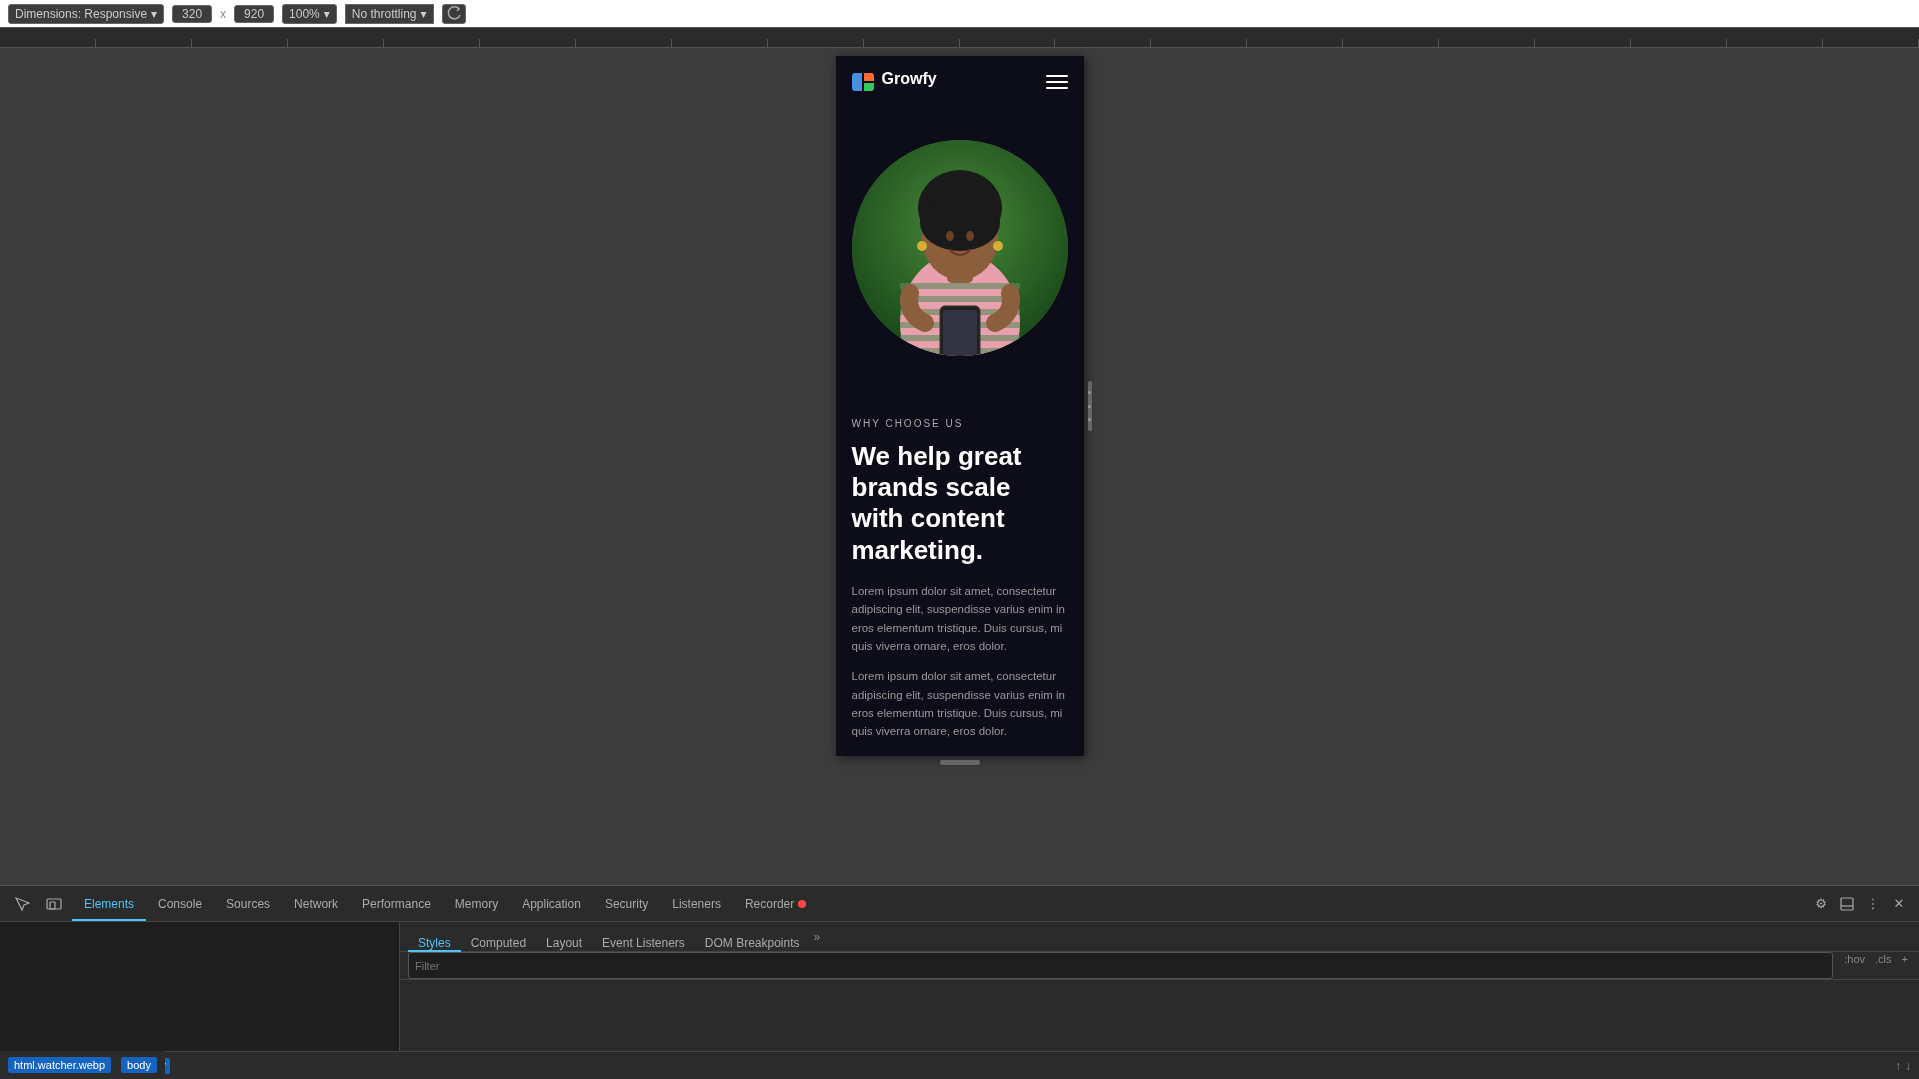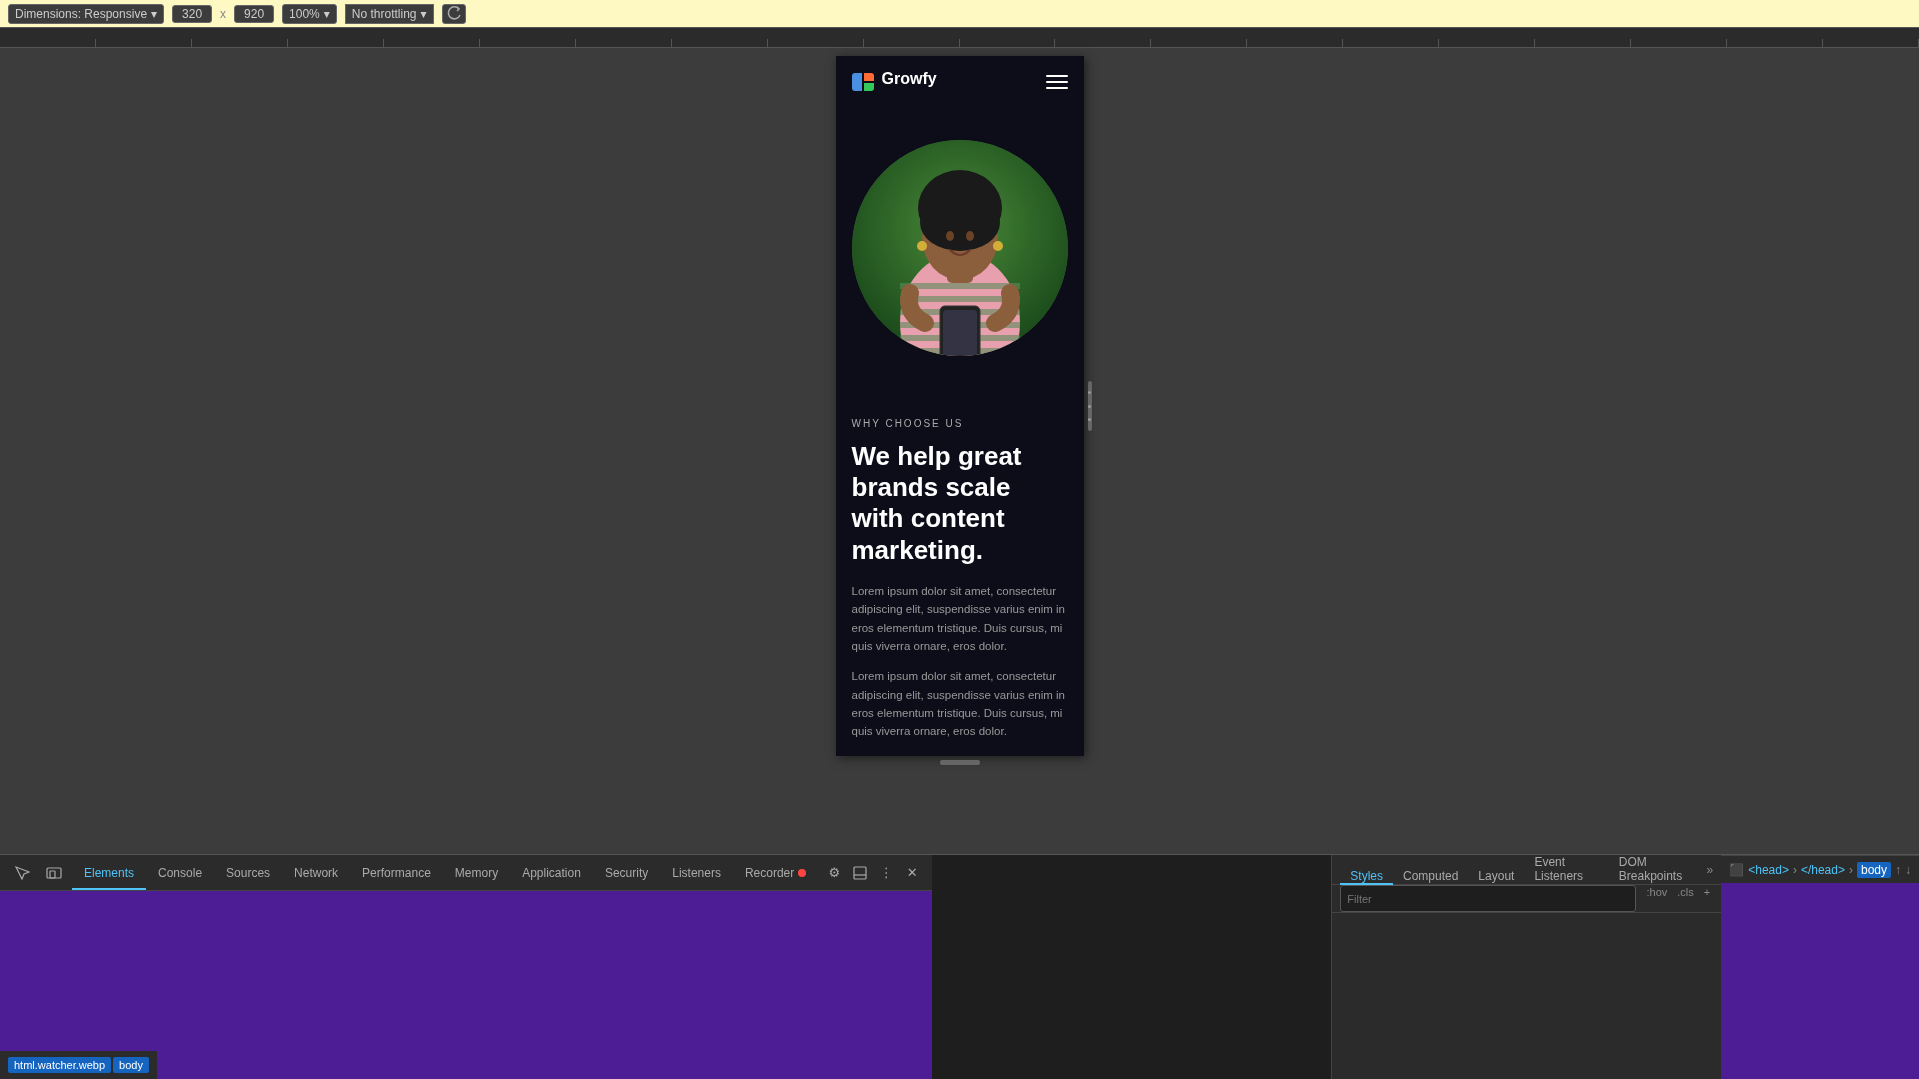--- a/index.html
+++ b/index.html
@@ -7,21 +7,21 @@
       width: 1919px;
       height: 1079px;
       background: #3c3c3c;
       font-family: -apple-system, BlinkMacSystemFont, 'Segoe UI', sans-serif;
       overflow: hidden;
     }
 
     
     .devtools-topbar {
       height: 28px;
-      background: #fef9c3;
+      background: #ffffff;
       border-bottom: 1px solid #555;
       display: flex;
       align-items: center;
       padding: 1px 8px;
       gap: 8px;
       color: #ccc;
       font-size: 12px;
     }
     .devtools-topbar .responsive-selector {
       display: flex;
@@ -220,24 +220,25 @@
     }
     .body-text {
       font-size: 11.5px;
       color: #999;
       line-height: 1.6;
       margin-bottom: 12px;
     }
 
     
     .devtools-panel {
-      height: 225px;
-      background: #4c1d95;
+      height: 194px;
+      background: #0ea5e9;
       border-top: 1px solid #555;
       display: flex;
+      flex-direction: column;
       position: absolute;
       bottom: 0;
       left: 0;
       right: 0;
     }
 
     
     .devtools-toolbar {
       height: 36px;
       background: #2b2b2b;
@@ -662,16 +663,16 @@
     <span style="color:#888;"> ›</span>
     <span class="breadcrumb-tag highlighted">body</span>
 
     <div style="margin-left:auto; display:flex; align-items:center; gap:4px;">
       <span style="color:#888; cursor:pointer;">↑</span>
       <span style="color:#888; cursor:pointer;">↓</span>
     </div>
   </div>
 </div>
 
-<div style="position:fixed; bottom:0; left:0; height:28px; display:flex; align-items:center; padding: 0 8px; gap:2px; font-size:11px; background:#2b2b2b; z-index:100;">
+<div style="position:fixed; bottom:0; left:0; height:28px; display:flex; align-items:center; padding: 0 8px; gap:10px; font-size:11px; background:#2b2b2b; z-index:100;">
   <span style="background:#1565c0; color:white; padding:2px 6px; border-radius:2px; font-size:11px;">html.watcher.webp</span>
   <span style="background:#1565c0; color:white; padding:2px 6px; border-radius:2px; font-size:11px;">body</span>
 </div>
 
 </body></html>

